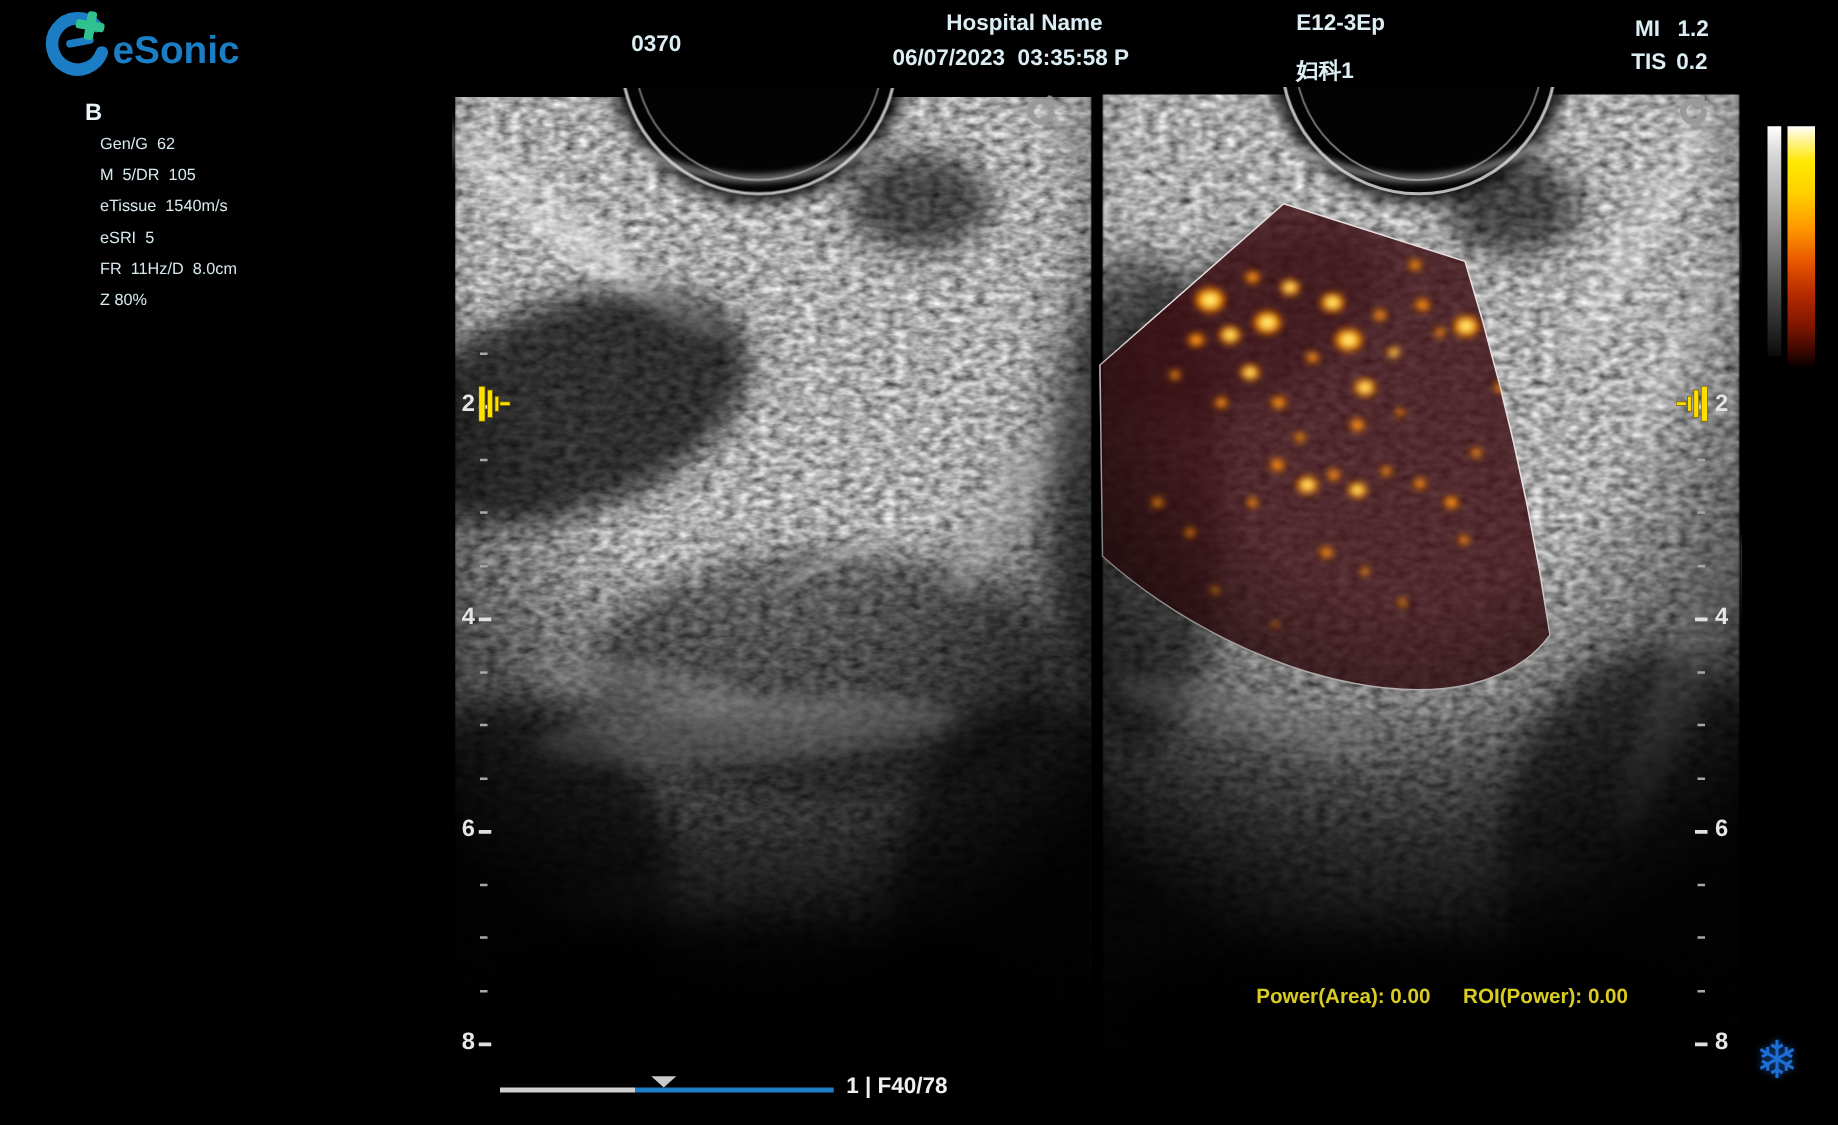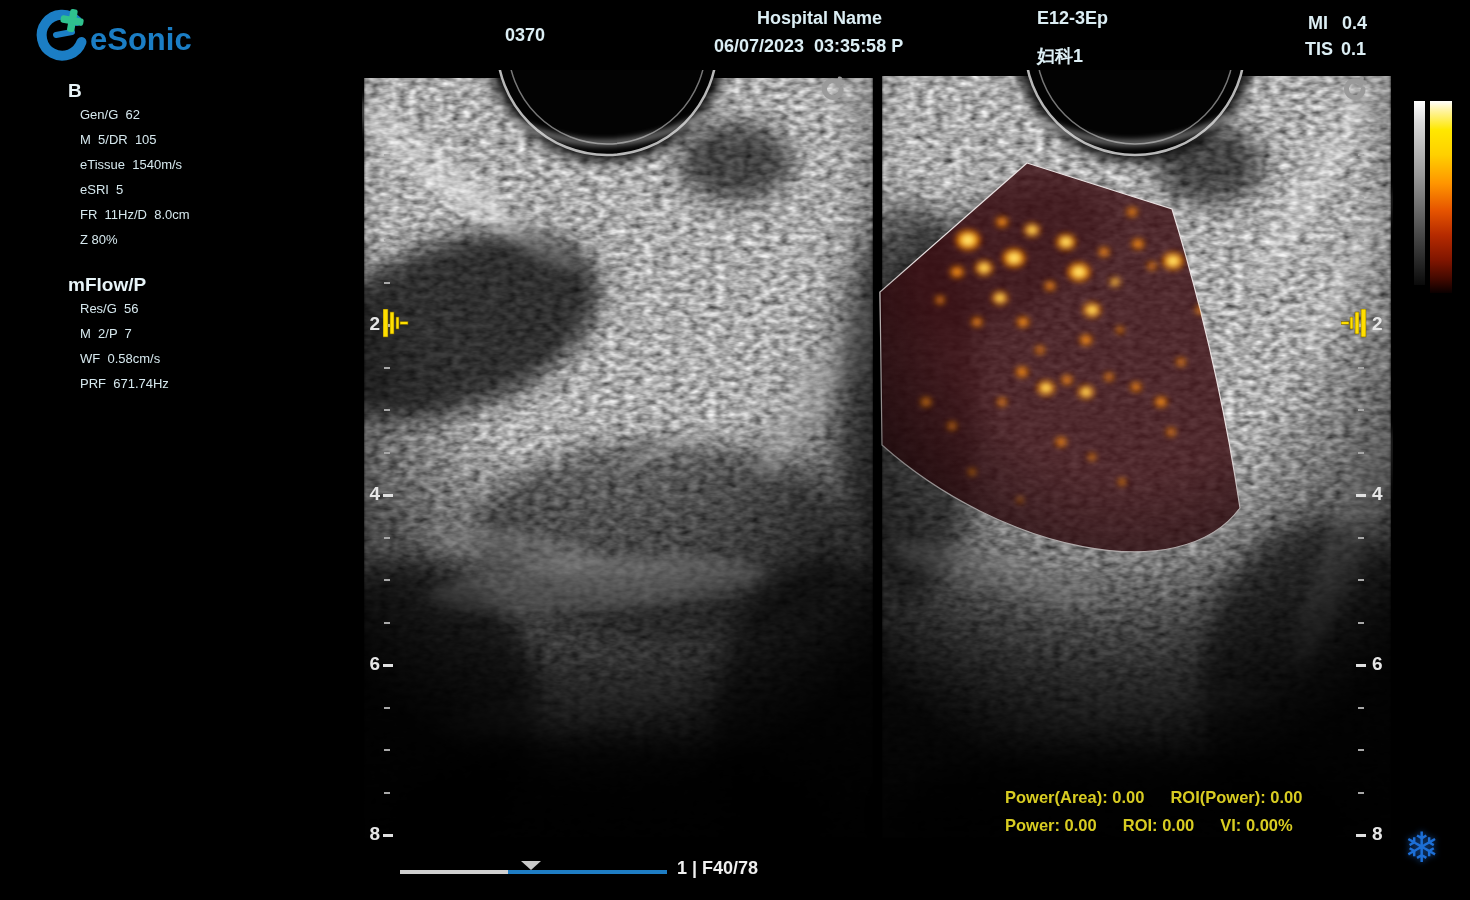--- a/index.html
+++ b/index.html
@@ -56,42 +56,35 @@
     <text x="64" y="46" font-size="31" font-weight="700" fill="#1b7ec5">eSonic</text>
   </svg>
 
   <div class="abs hdr" style="left:505px;top:24px;">0370</div>
   <div class="abs hdr" style="left:757px;top:7px;">Hospital Name</div>
   <div class="abs hdr pre" style="left:714px;top:35px;">06/07/2023  03:35:58 P</div>
   <div class="abs hdr" style="left:1037px;top:7px;">E12-3Ep</div>
   <div class="abs hdr" style="left:1037px;top:45px;">妇科1</div>
   <div class="abs hdr" style="left:1308px;top:12px;display:flex;gap:14px;">
     <span>MI</span>
-    <span>0.4</span>
+    <span>1.2</span>
   </div>
   <div class="abs hdr" style="left:1305px;top:38px;display:flex;gap:8px;">
     <span>TIS</span>
-    <span>0.1</span>
+    <span>0.2</span>
   </div>
 
   <div class="panel" style="top:80px;">
     <div class="ptitle">B</div>
     <div class="pline">Gen/G  62</div>
     <div class="pline">M  5/DR  105</div>
     <div class="pline">eTissue  1540m/s</div>
     <div class="pline">eSRI  5</div>
     <div class="pline">FR  11Hz/D  8.0cm</div>
     <div class="pline">Z 80%</div>
-  </div>
-  <div class="panel" style="top:274px;">
-    <div class="ptitle">mFlow/P</div>
-    <div class="pline">Res/G  56</div>
-    <div class="pline">M  2/P  7</div>
-    <div class="pline">WF  0.58cm/s</div>
-    <div class="pline">PRF  671.74Hz</div>
   </div>
 
   <svg class="abs" style="left:362px;top:70px;" width="1031" height="780" viewBox="0 0 1031 780">
     <defs>
       <filter id="speck" x="0%" y="0%" width="100%" height="100%">
         <feTurbulence type="fractalNoise" baseFrequency="0.11 0.17" numOctaves="3" seed="7" stitchTiles="stitch"></feTurbulence>
         <feColorMatrix type="saturate" values="0"></feColorMatrix>
         <feComponentTransfer>
           <feFuncR type="gamma" amplitude="1.5" exponent="1.8" offset="-0.02"></feFuncR>
           <feFuncG type="gamma" amplitude="1.5" exponent="1.8" offset="-0.02"></feFuncG>
@@ -314,25 +307,20 @@
     </g>
   </svg>
 
   <div class="graybar"></div>
   <div class="firebar"></div>
 
   <div class="meas" style="top:788px;">
     <span>Power(Area): 0.00</span>
     <span>ROI(Power): 0.00</span>
   </div>
-  <div class="meas" style="top:816px;">
-    <span>Power: 0.00</span>
-    <span>ROI: 0.00</span>
-    <span>VI: 0.00%</span>
-  </div>
 
   <div class="cine-gray"></div>
   <div class="cine-blue"></div>
   <div class="cine-marker"></div>
   <div class="frame-label">1 | F40/78</div>
 
   <div class="freeze">❄</div>
 
 </div>
 

